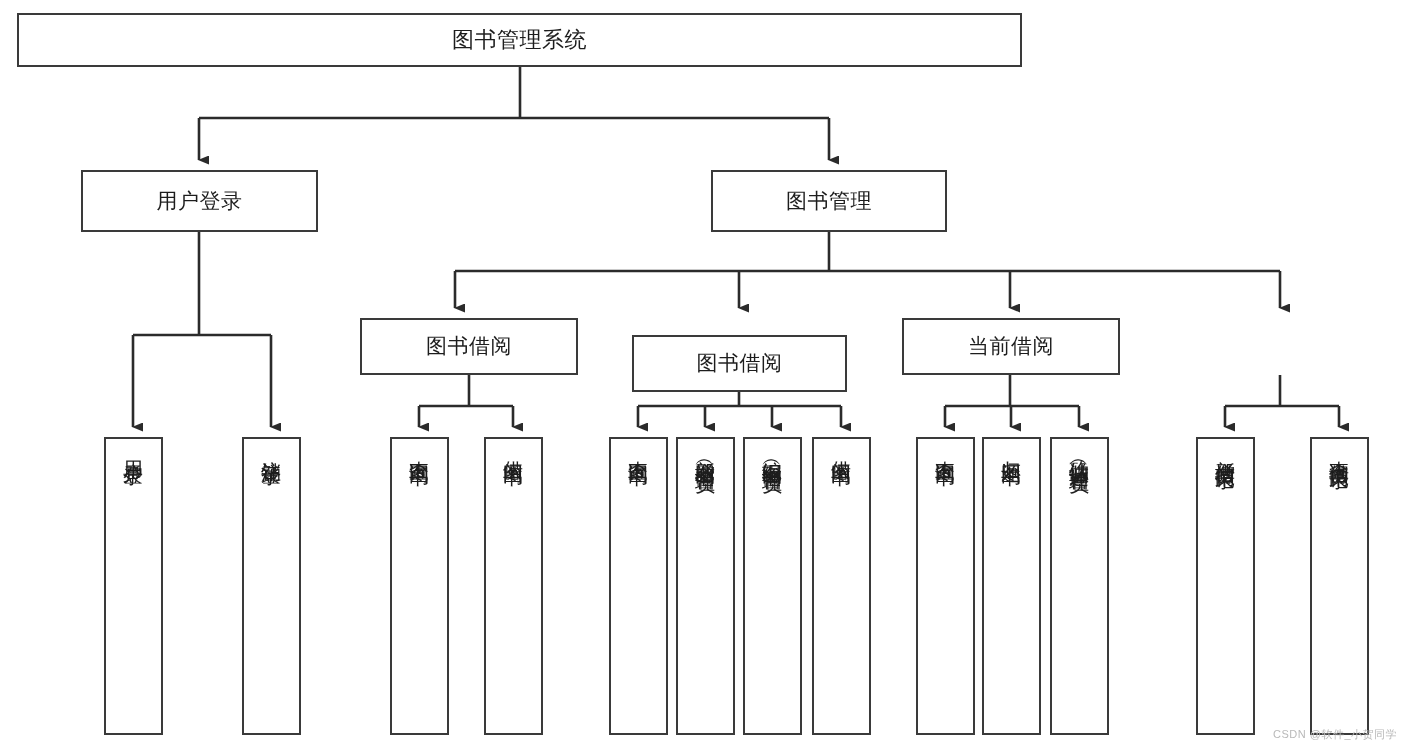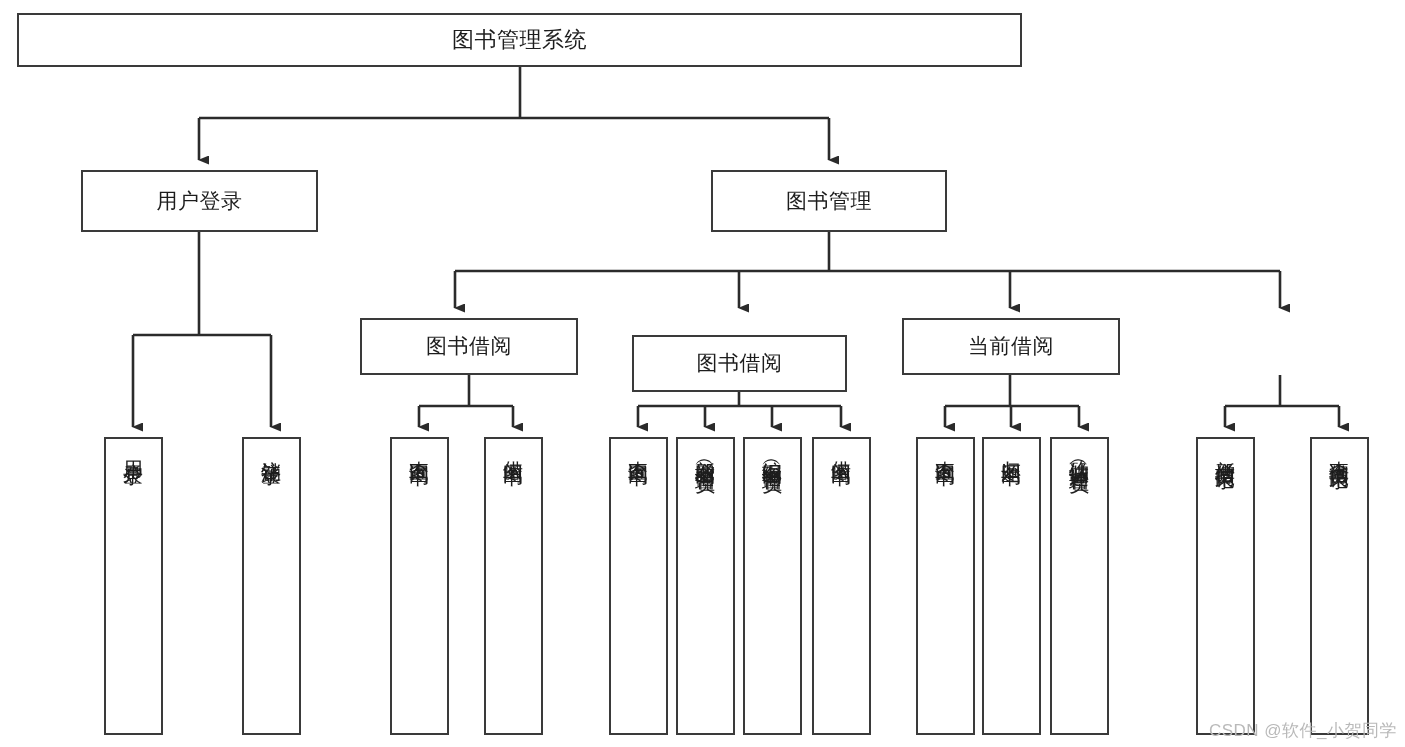--- a/index.html
+++ b/index.html
@@ -54,21 +54,21 @@
     text-orientation: upright;
     font-size: 20px;
     line-height: 1.0;
     letter-spacing: 2px;
     white-space: nowrap;
   }
   .watermark {
     position: absolute;
     right: 8px;
     bottom: 5px;
-    font-size: 17px;
+    font-size: 11px;
     color: #b9b9b9;
     white-space: nowrap;
     letter-spacing: 0.5px;
   }
 </style>
 </head>
 <body>
 
 <div id="canvas">
 

